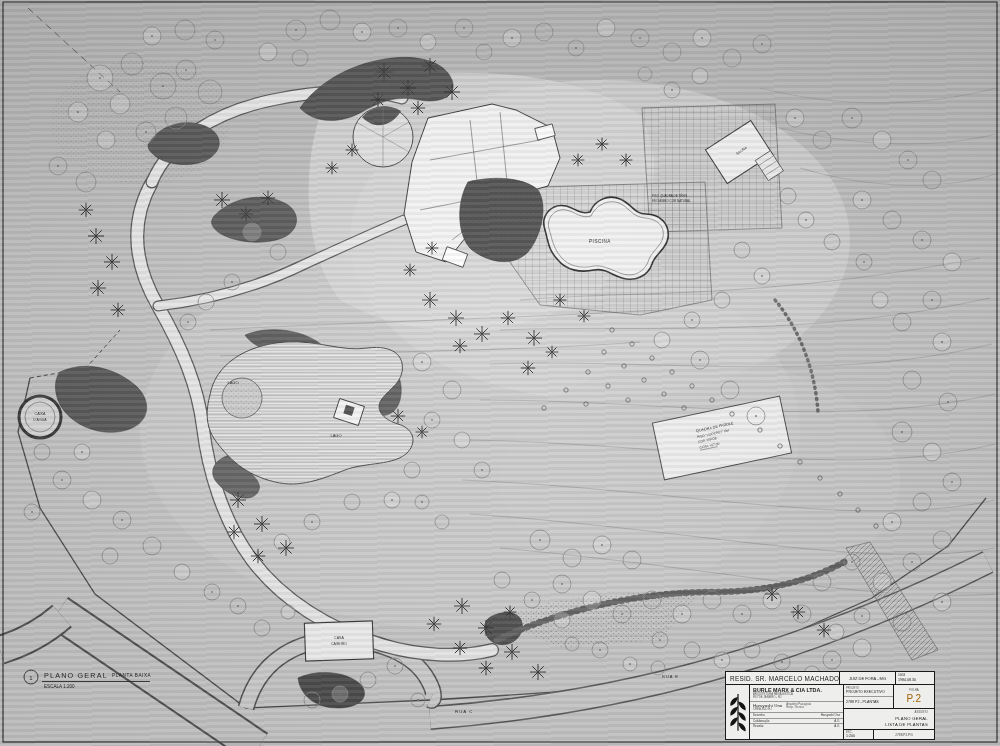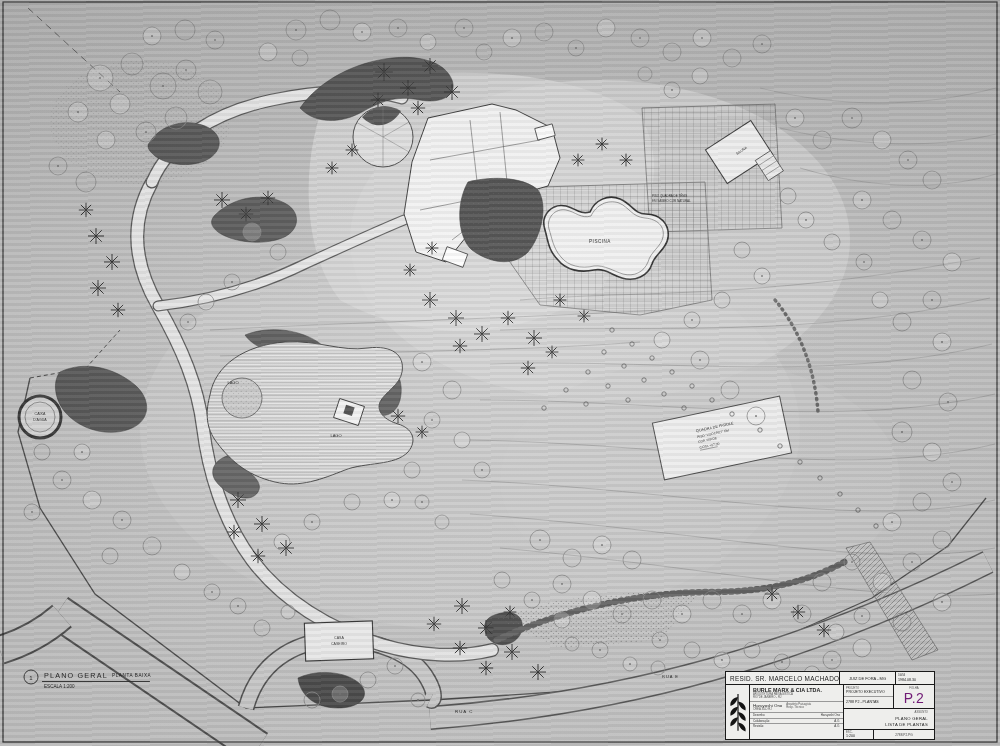--- a/index.html
+++ b/index.html
@@ -33,21 +33,21 @@
   .tb-archtitle{font-size:2.8px;color:#555;line-height:3.4px;white-space:nowrap;}
   .tb-mrow{display:flex;border-top:1px solid #999;padding:0 3px;justify-content:space-between;
     font-size:2.9px;line-height:4.6px;color:#333;white-space:nowrap;}
   .tb-right{flex:1;display:flex;flex-direction:column;}
   .tb-topflex{display:flex;height:24px;border-bottom:1px solid #1a1a1a;flex:none;}
   .tb-mid{width:50px;border-right:1px solid #1a1a1a;display:flex;flex-direction:column;}
   .tb-midcell{flex:1;display:flex;flex-direction:column;justify-content:center;
     padding:1px 2px;border-bottom:1px solid #999;overflow:hidden;}
   .tb-midcell:last-child{border-bottom:none;}
   .tb-sheet{flex:1;display:flex;flex-direction:column;align-items:center;justify-content:center;}
-  .tb-sheetno{font-size:14px;letter-spacing:.5px;color:#701a75;}
+  .tb-sheetno{font-size:10px;letter-spacing:.5px;color:#a16207;}
   .tb-content{flex:1;display:flex;flex-direction:column;justify-content:center;align-items:flex-end;
     padding:1px 6px;gap:1px;}
   .tb-contentline{font-size:4.2px;letter-spacing:.3px;white-space:nowrap;}
   .tb-botrow{display:flex;height:10px;border-top:1px solid #1a1a1a;flex:none;}
   .tb-botA{width:30px;border-right:1px solid #1a1a1a;display:flex;flex-direction:column;
     justify-content:center;padding:0 2px;overflow:hidden;}
   .tb-botB{flex:1;display:flex;align-items:center;justify-content:center;font-size:3.2px;
     color:#444;white-space:nowrap;overflow:hidden;}
 </style>
 </head>

